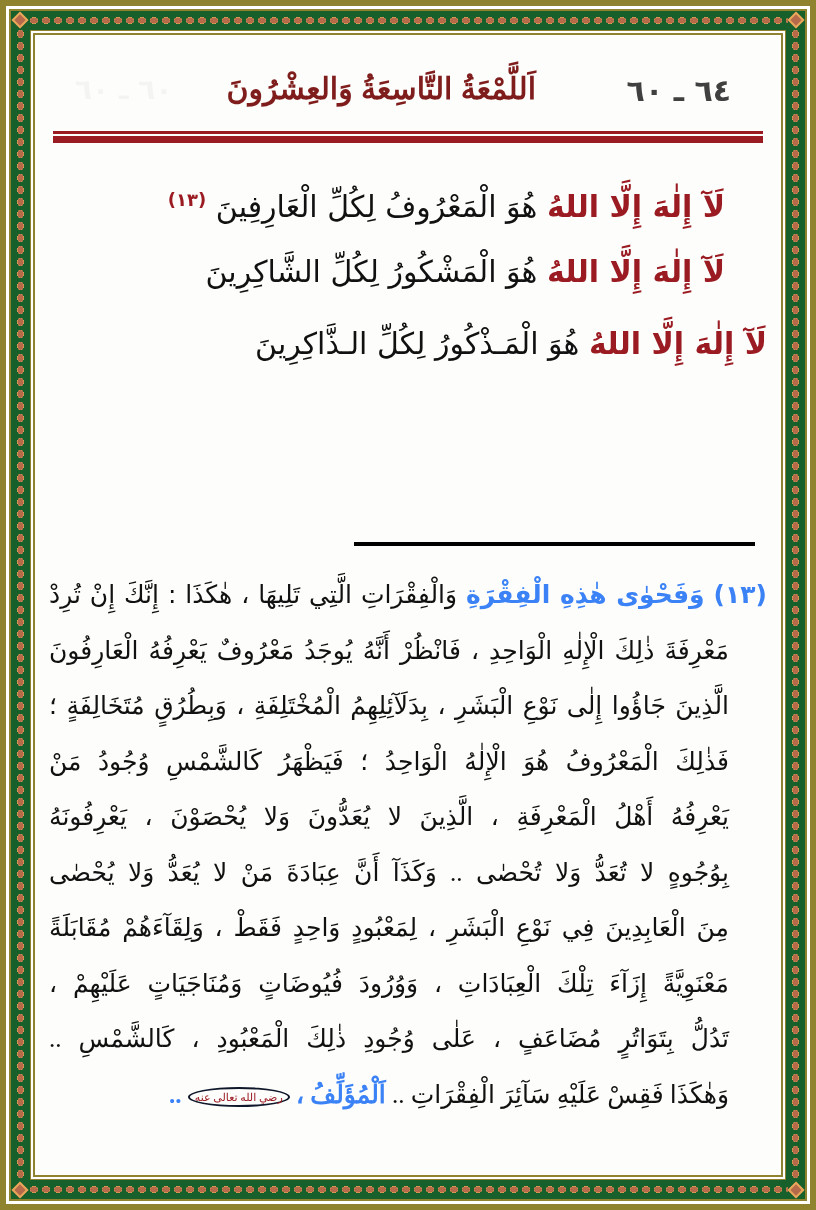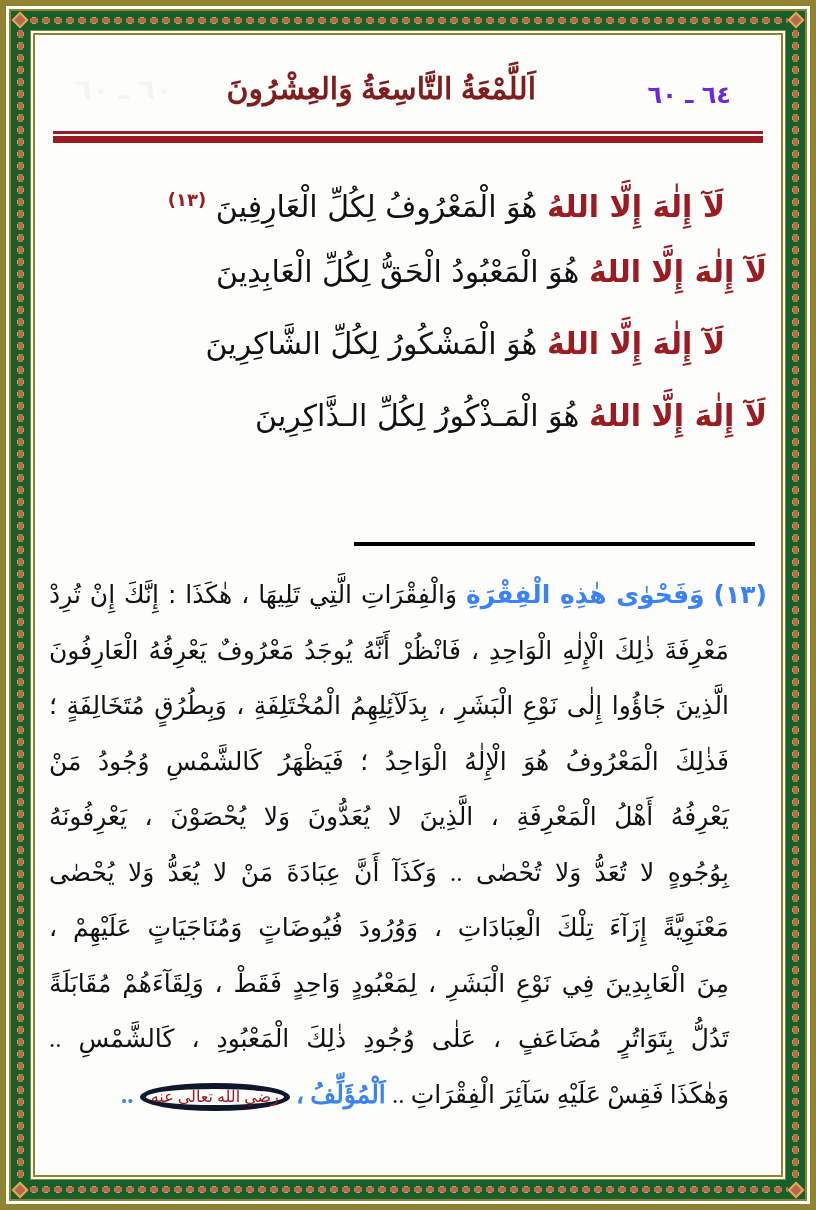--- a/index.html
+++ b/index.html
@@ -83,22 +83,22 @@
   
   .content {
     position: absolute; left: 35px; top: 35px; right: 35px; bottom: 35px;
     direction: rtl;
   }
   .header {
     position: absolute; top: 38px; left: 0; right: 0; height: 40px;
     direction: rtl;
   }
   .header-pages {
-    position: absolute; right: 50px; top: 8px;
-    color: #6d28d9; font-size: 24px; font-weight: bold;
+    position: absolute; right: 50px; top: 0;
+    color: #404040; font-size: 30px; font-weight: bold;
     font-family: "DejaVu Sans", sans-serif;
   }
   .header-title {
     position: absolute; right: 245px; top: -2px;
     color: #7f1d1d; font-size: 30px; font-weight: bold;
     font-family: Liberation Sans, sans-serif;
   }
   .header-ghost {
     position: absolute; left: 40px; top: 0;
     color: #f4f4f2; font-size: 28px; font-weight: bold;
@@ -141,22 +141,22 @@
     font-size: 25px; color: #111;
     font-family: "DejaVu Sans", sans-serif;
     white-space: nowrap; overflow: hidden;
     text-align: justify; text-align-last: justify;
   }
   .fn-line.first { padding-right: 0; }
   .fn-line.inset { padding-right: 38px; padding-left: 0; font-family: Liberation Serif, serif; }
   .fn-line.last { text-align-last: right; }
   .fn-line .red { color: #3b82f6; font-weight: bold; }
   .seal {
-    display: inline-block; color: #9b1b23; font-size: 16px;
-    border: 6px solid #0f172a; border-radius: 50%;
+    display: inline-block; color: #9b1b23; font-size: 11px;
+    border: 2px solid #0f172a; border-radius: 50%;
     padding: 2px 5px; line-height: 12px; vertical-align: middle;
   }
 </style>
 </head>
 <body>
 
 <div class="page">
   <div class="frame-outer"></div>
   <div class="frame-gap1"></div>
   <div class="frame-thin1"></div>
@@ -179,44 +179,41 @@
       <span class="header-title">اَللَّمْعَةُ التَّاسِعَةُ وَالعِشْرُونَ</span>
       <span class="header-ghost">٦٠ ـ ٦٠</span>
     </div>
     <div class="header-rule-thin"></div>
     <div class="header-rule-thick"></div>
 
     <div class="verses">
       <div class="verse indent">
         <span class="red">لَآ إِلٰهَ إِلَّا اللهُ</span><span> هُوَ الْمَعْرُوفُ لِكُلِّ الْعَارِفِينَ</span> <span class="mark">(١٣)</span>
       </div>
-      <div class="verse">
-        <span class="red">لَآ إِلٰهَ إِلَّا اللهُ</span><span> هُوَ الْمَعْبُودُ الْحَقُّ لِكُلِّ الْعَابِدِينَ</span>
-      </div>
       <div class="verse indent">
         <span class="red">لَآ إِلٰهَ إِلَّا اللهُ</span><span> هُوَ الْمَشْكُورُ لِكُلِّ الشَّاكِرِينَ</span>
       </div>
       <div class="verse">
         <span class="red">لَآ إِلٰهَ إِلَّا اللهُ</span><span> هُوَ الْمَـذْكُورُ لِكُلِّ الـذَّاكِرِينَ</span>
       </div>
     </div>
 
     <div class="sep"></div>
 
     <div class="footnote">
       <div class="fn-line first">
         <span class="red">(١٣)</span>
         <span class="red">وَفَحْوٰى هٰذِهِ الْفِقْرَةِ</span><span> وَالْفِقْرَاتِ الَّتِي تَلِيهَا ، هٰكَذَا : إِنَّكَ إِنْ تُرِدْ</span>
       </div>
       <div class="fn-line inset">مَعْرِفَةَ ذٰلِكَ الْإِلٰهِ الْوَاحِدِ ، فَانْظُرْ أَنَّهُ يُوجَدُ مَعْرُوفٌ يَعْرِفُهُ الْعَارِفُونَ</div>
       <div class="fn-line inset">الَّذِينَ جَاؤُوا إِلٰى نَوْعِ الْبَشَرِ ، بِدَلَآئِلِهِمُ الْمُخْتَلِفَةِ ، وَبِطُرُقٍ مُتَخَالِفَةٍ ؛</div>
       <div class="fn-line inset">فَذٰلِكَ الْمَعْرُوفُ هُوَ الْإِلٰهُ الْوَاحِدُ ؛ فَيَظْهَرُ كَالشَّمْسِ وُجُودُ مَنْ</div>
       <div class="fn-line inset">يَعْرِفُهُ أَهْلُ الْمَعْرِفَةِ ، الَّذِينَ لا يُعَدُّونَ وَلا يُحْصَوْنَ ، يَعْرِفُونَهُ</div>
       <div class="fn-line inset">بِوُجُوهٍ لا تُعَدُّ وَلا تُحْصٰى .. وَكَذَآ أَنَّ عِبَادَةَ مَنْ لا يُعَدُّ وَلا يُحْصٰى</div>
+      <div class="fn-line inset">مِنَ الْعَابِدِينَ فِي نَوْعِ الْبَشَرِ ، لِمَعْبُودٍ وَاحِدٍ فَقَطْ ، وَلِقَآءَهُمْ مُقَابَلَةً</div>
       <div class="fn-line inset">مَعْنَوِيَّةً إِزَآءَ تِلْكَ الْعِبَادَاتِ ، وَوُرُودَ فُيُوضَاتٍ وَمُنَاجَيَاتٍ عَلَيْهِمْ ،</div>
-      <div class="fn-line inset">مِنَ الْعَابِدِينَ فِي نَوْعِ الْبَشَرِ ، لِمَعْبُودٍ وَاحِدٍ فَقَطْ ، وَلِقَآءَهُمْ مُقَابَلَةً</div>
       <div class="fn-line inset">تَدُلُّ بِتَوَاتُرٍ مُضَاعَفٍ ، عَلٰى وُجُودِ ذٰلِكَ الْمَعْبُودِ ، كَالشَّمْسِ ..</div>
       <div class="fn-line inset last">
         <span>وَهٰكَذَا فَقِسْ عَلَيْهِ سَآئِرَ الْفِقْرَاتِ .. </span><span class="red">اَلْمُؤَلِّفُ</span><span class="red"> ، </span><span class="seal">رضي الله تعالى عنه</span><span class="red"> ..</span>
       </div>
     </div>
   </div>
 </div>
 
 </body></html>

